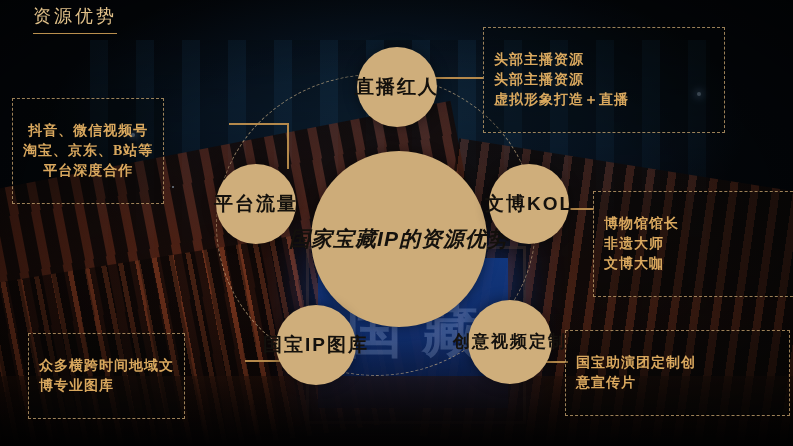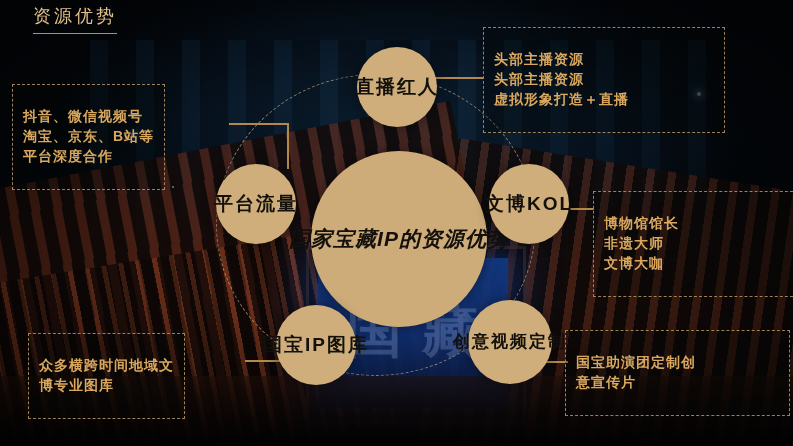--- a/index.html
+++ b/index.html
@@ -139,21 +139,21 @@
     color:#d9a85e;
     font-weight:bold;
     font-size:14px;
     line-height:1.42;
     letter-spacing:1px;
     padding:22px 10px;
     background:rgba(4,5,8,.30);
     white-space:nowrap;
   }
   .box .ln{display:block;}
-  .box-tl{left:12px;top:84px;text-align:left;}
+  .box-tl{left:12px;top:98px;text-align:center;font-family:Liberation Serif, serif;}
   .box-tr{left:483px;top:27px;width:220px;text-align:left;}
   .box-r{left:593px;top:191px;width:183px;text-align:left;}
   .box-bl{left:28px;top:333px;text-align:left;}
   .box-br{left:565px;top:330px;width:203px;text-align:left;}
 
   
   .conn{position:absolute;background:#b5894b;}
   .h{height:1.5px;}
   .v{width:1.5px;}
   

